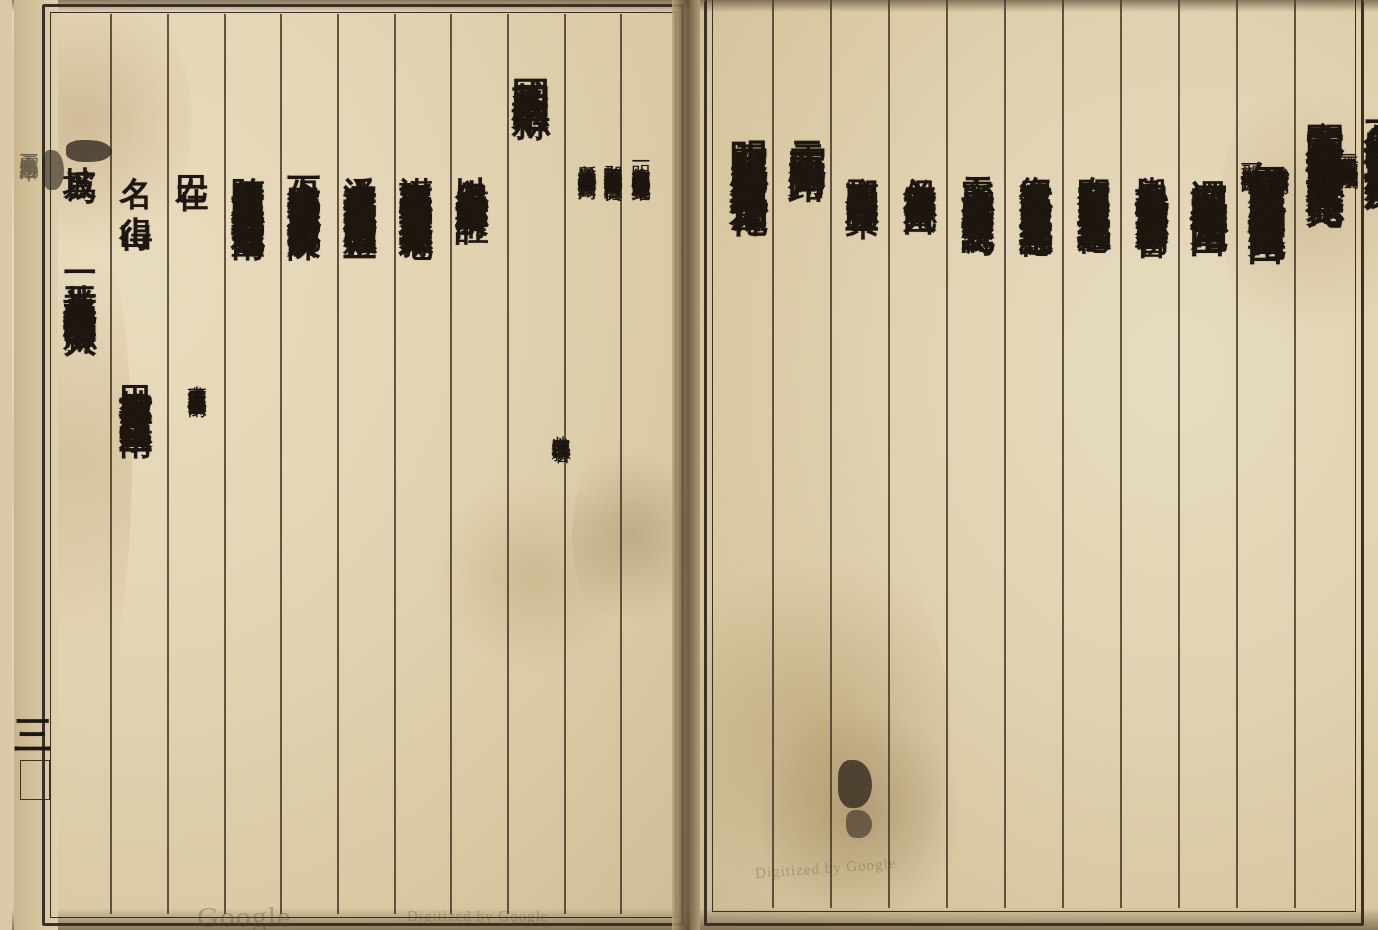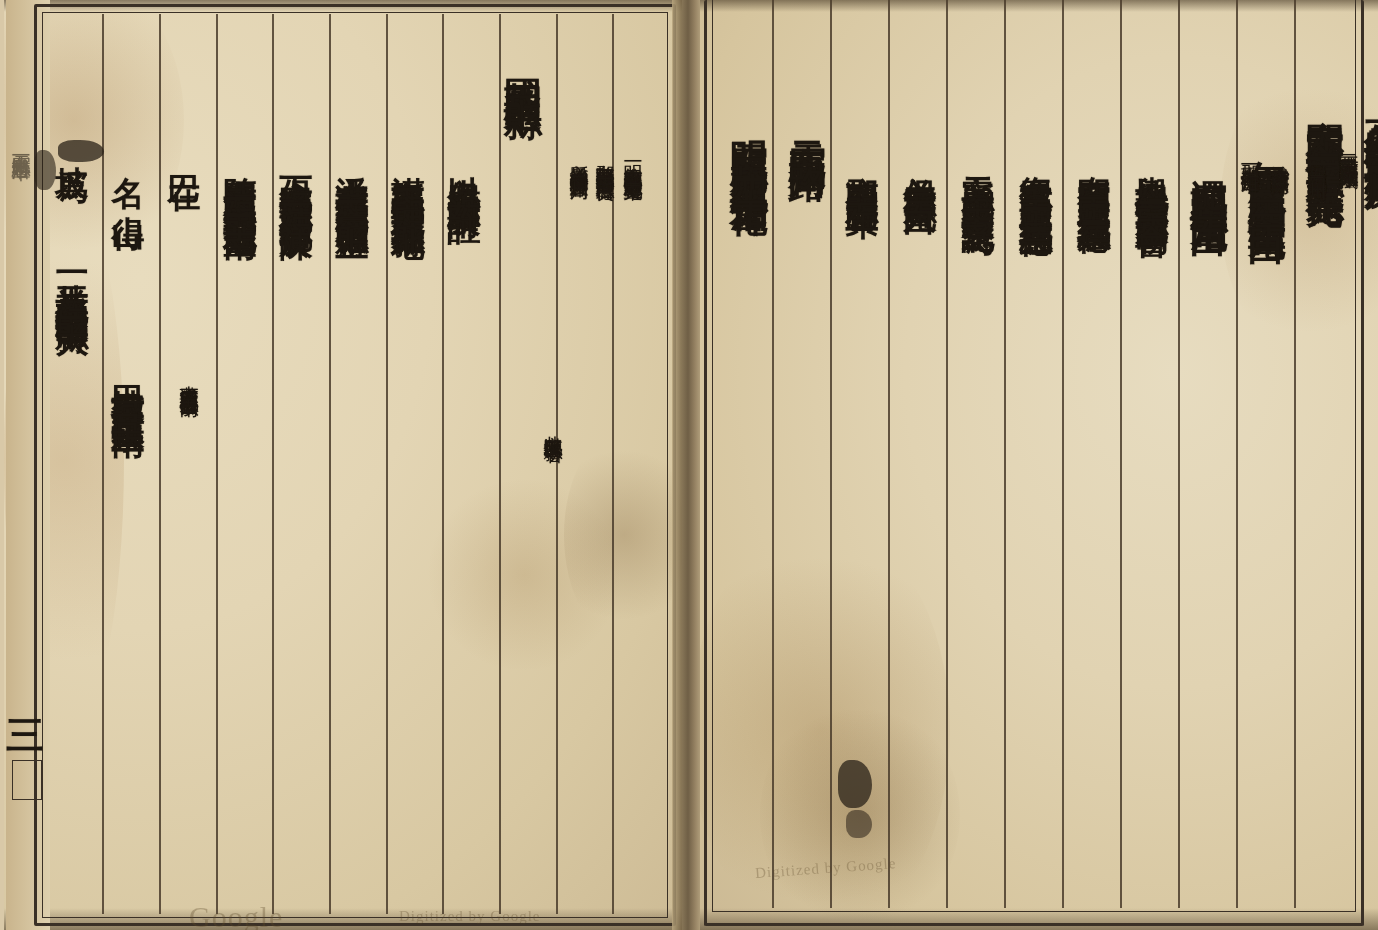--- a/index.html
+++ b/index.html
@@ -16,21 +16,21 @@
     font-family: "DejaVu Sans", sans-serif;
   }
   
   .leaf {
     position: absolute;
     top: 0;
     height: 930px;
     overflow: hidden;
   }
   .leaf-left {
-    left: 4px;
+    left: 12px;
     width: 678px;
     background:
       radial-gradient(ellipse at 20% 30%, #e8dcbe 0%, #e3d5b4 38%, #d8c8a2 75%, #cdbb95 100%);
   }
   .leaf-right {
     left: 700px;
     width: 678px;
     background:
       radial-gradient(ellipse at 70% 40%, #e7dcc0 0%, #e1d3b2 40%, #d6c59e 78%, #cbb994 100%);
   }

